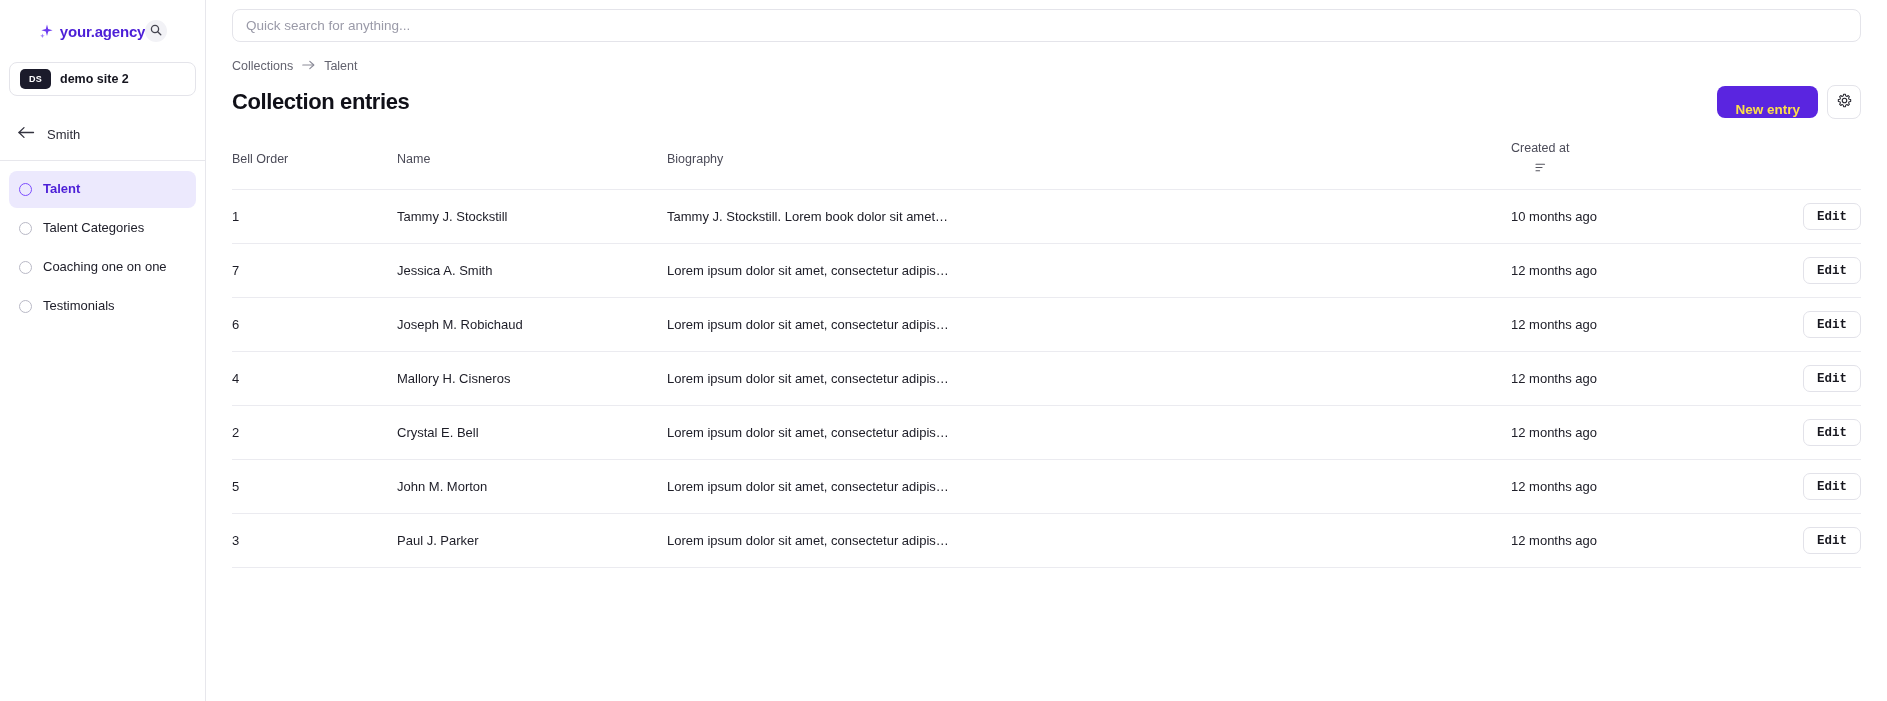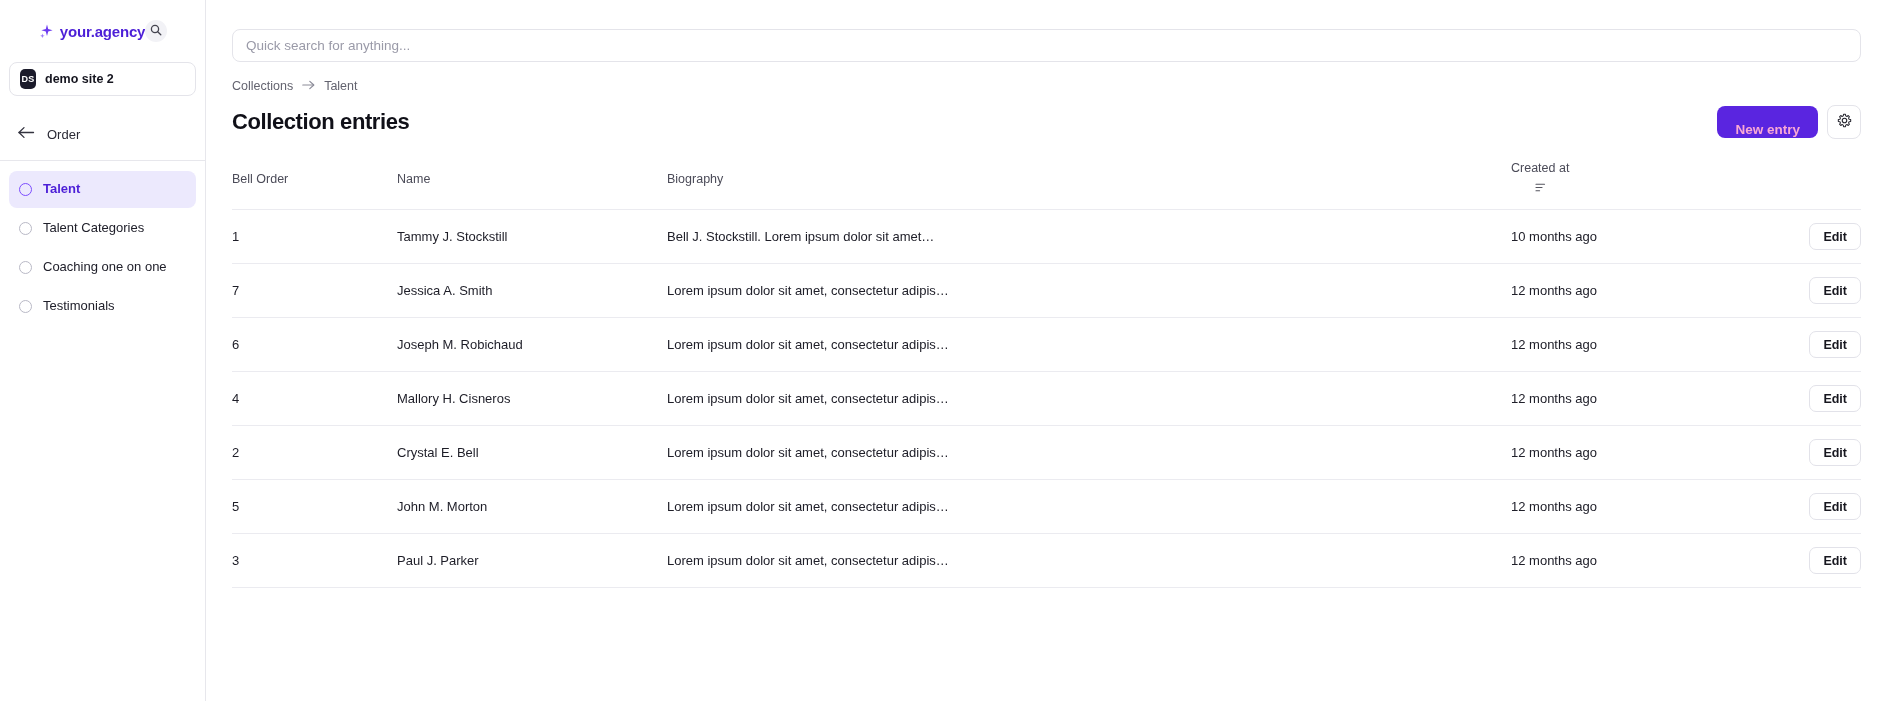--- a/index.html
+++ b/index.html
@@ -64,21 +64,21 @@
     border: 1px solid #e4e4ea;
     border-radius: 8px;
     display: flex;
     align-items: center;
     gap: 9px;
     padding: 0 10px;
     background: #fff;
     cursor: pointer;
   }
   .site-avatar {
-    width: 16px;
+    width: 31px;
     height: 20px;
     border-radius: 5px;
     background: #1b1b2b;
     color: #fff;
     font-size: 9px;
     font-weight: bold;
     display: flex;
     align-items: center;
     justify-content: center;
     letter-spacing: 0.2px;
@@ -140,21 +140,20 @@
   .main {
     flex: 1;
     height: 701px;
     display: flex;
     flex-direction: column;
     padding: 0;
     overflow: hidden;
   }
   .searchbar-wrap {
     padding: 9px 26px 0 26px;
-    margin-top: 20px;
   }
   .searchbar {
     height: 33px;
     border: 1px solid #e4e4ea;
     border-radius: 8px;
     display: flex;
     align-items: center;
     padding: 0 13px;
     background: #fff;
   }
@@ -193,21 +192,21 @@
     letter-spacing: -0.4px;
     color: #101018;
   }
   .title-actions {
     display: flex;
     align-items: center;
     gap: 9px;
   }
   .btn-primary {
     background: #5a25e0;
-    color: #f9a8d4;
+    color: #fde047;
     border: none;
     border-radius: 8px;
     font-size: 13.5px;
     font-weight: bold;
     height: 24px;
     padding: 16px 18px;
     cursor: pointer;
     font-family: "Liberation Sans", sans-serif;
   }
   .btn-icon {
@@ -266,21 +265,21 @@
   .btn-edit {
     border: 1px solid #e2e2e9;
     background: #fff;
     border-radius: 7px;
     font-size: 12.5px;
     font-weight: bold;
     color: #17171f;
     height: 27px;
     padding: 0 13px;
     cursor: pointer;
-    font-family: Liberation Sans, sans-serif;
+    font-family: Liberation Mono, monospace;
   }
 </style>
 </head>
 <body>
 
 <div class="app">
 
   <aside class="sidebar">
 
     <div class="brand-row">
@@ -308,21 +307,21 @@
       <div class="site-name">demo site 2</div>
     </div>
 
     <div class="back-row">
       <span>
         <svg width="17" height="13" viewBox="0 0 17 13">
           <line x1="1" y1="6.5" x2="15.5" y2="6.5" stroke="#33333f" stroke-width="1.3" stroke-linecap="round"></line>
           <polyline points="6,1.6 1,6.5 6,11.4" fill="none" stroke="#33333f" stroke-width="1.3" stroke-linecap="round" stroke-linejoin="round"></polyline>
         </svg>
       </span>
-      <span class="back-label">Order</span>
+      <span class="back-label">Smith</span>
     </div>
 
     <div class="divider"></div>
 
     <nav class="nav">
       <div class="nav-item active">
         <span class="nav-dot"></span>
         <span class="nav-label">Talent</span>
       </div>
       <div class="nav-item">
@@ -393,21 +392,21 @@
                 </span>
               </span>
             </th>
             <th class="th-action"></th>
           </tr>
         </thead>
         <tbody>
           <tr>
             <td>1</td>
             <td>Tammy J. Stockstill</td>
-            <td class="cell-bio">Bell J. Stockstill. Lorem ipsum dolor sit amet…</td>
+            <td class="cell-bio">Tammy J. Stockstill. Lorem book dolor sit amet…</td>
             <td class="cell-created">10 months ago</td>
             <td class="cell-action">
               <button class="btn-edit">Edit</button>
             </td>
           </tr>
           <tr>
             <td>7</td>
             <td>Jessica A. Smith</td>
             <td class="cell-bio">Lorem ipsum dolor sit amet, consectetur adipis…</td>
             <td class="cell-created">12 months ago</td>

